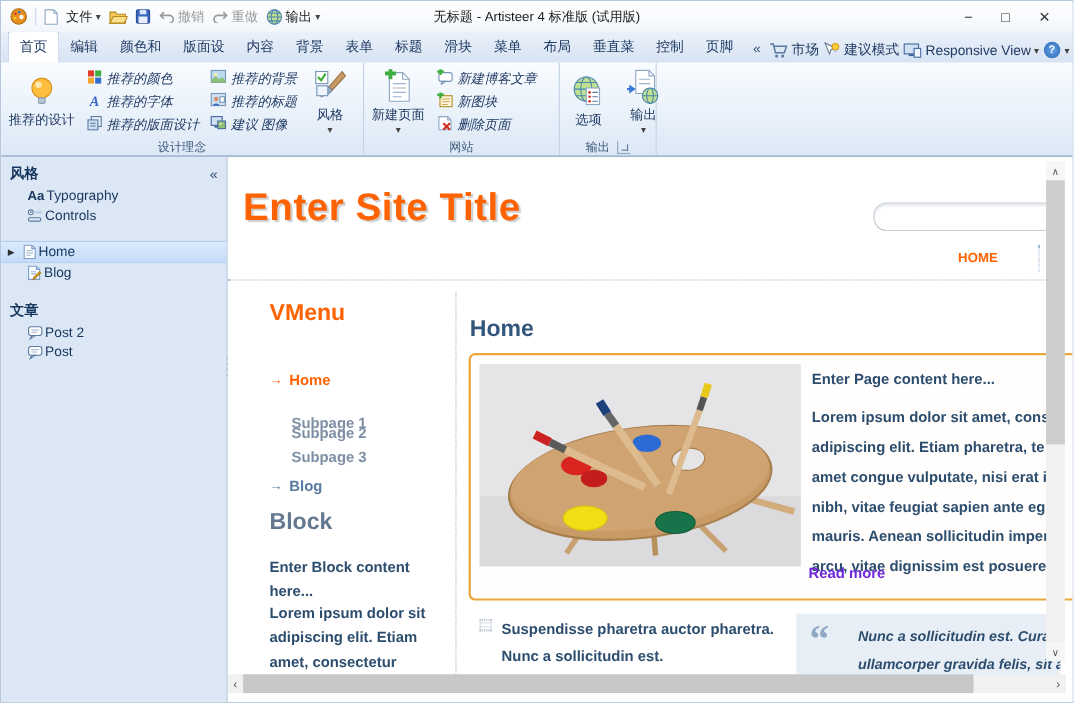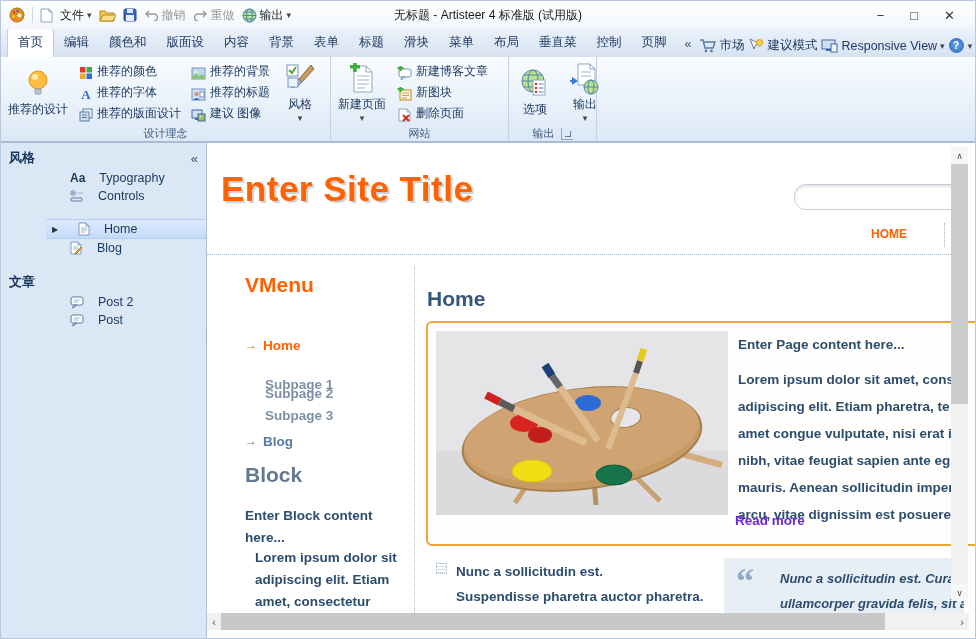--- a/index.html
+++ b/index.html
@@ -39,36 +39,36 @@
   .ribbon { height:86px; display:flex; background:linear-gradient(#f9fcff,#dce8f6);
     border-bottom:2px solid #a9bcd4; }
   .rgroup { display:flex; flex-direction:column; border-right:1px solid #c3d2e4; padding:2px 3px 0; }
   .rgroup-body { flex:1; display:flex; align-items:center; gap:4px; }
   .rgroup-title { height:16px; text-align:center; font-size:11px; color:#3f5a7d;
     display:flex; align-items:center; justify-content:center; gap:6px; }
   .bigbtn { display:flex; flex-direction:column; align-items:center; justify-content:flex-start;
     padding:3px 4px; font-size:12px; color:#1f3a63; cursor:default; min-width:46px; }
   .bigbtn .ic { height:34px; display:flex; align-items:center; }
   .smallcol { display:flex; flex-direction:column; gap:2px; }
-  .smallbtn { display:flex; align-items:flex-end; gap:4px; font-size:12px; color:#1f3a63;
-    padding:1px 3px; cursor:default; white-space:nowrap; }
+  .smallbtn { display:flex; align-items:flex-start; gap:4px; font-size:12px; color:#1f3a63;
+    padding:1px 3px; cursor:default; white-space:nowrap;font-style:italic; }
   .launcher { width:12px; height:12px; border:1px solid #8ea6c2; border-top:none; border-right:none;
     position:relative; }
   .launcher:after { content:""; position:absolute; right:2px; bottom:2px; width:5px; height:5px;
     border-right:1px solid #5e7a9c; border-bottom:1px solid #5e7a9c; }
 
   
   .bodyrow { display:flex; height:497px; }
 
   
   .sidebar { width:206px; background:#dce7f6; border-right:1px solid #aebfd6; position:relative;
     font-size:12.5px; color:#17365d; padding-top:4px; }
   .sb-header { display:flex; align-items:center; font-weight:bold; font-size:13px; padding:2px 8px; }
   .sb-header .chev { margin-left:auto; font-weight:normal; color:#35507a; }
-  .sb-item { display:flex; align-items:center; gap:14px; padding:2px 6px 2px 24px; cursor:default;margin-left:45px; }
+  .sb-item { display:flex; align-items:center; gap:2px; padding:2px 6px 2px 24px; cursor:default; }
   .sb-item.selected { background:linear-gradient(#ddeafc,#c3dcf9); border-top:1px solid #b3cef0;
     border-bottom:1px solid #b3cef0; padding-left:6px; }
   .sb-gap { height:14px; }
   .sel-arrow { color:#333; font-size:8px; width:12px; }
   .splitter-dots { position:absolute; right:-2px; top:182px; display:flex; flex-direction:column; gap:3px; }
   .splitter-dots i { width:2px; height:2px; background:#8fa6c4; border-radius:50%; }
 
   
   .canvas { position:relative; flex:1; background:#fff; overflow:hidden; }
   .site-title { position:absolute; left:14px; top:26px; font-size:35px; font-weight:bold;
@@ -85,21 +85,21 @@
   .vm-item { position:absolute; left:38px; font-size:13.5px; font-weight:bold; color:#7e8fa5;
     display:flex; gap:6px; cursor:default; }
   .vm-item .arr { font-size:12px; }
   .vm-item.active { color:#ff6200; }
   .vm-item.blog { color:#587aa0; }
   .vm-sub { left:58px; }
 
   .block-head { position:absolute; left:38px; top:320px; font-size:21px; font-weight:bold; color:#64788f; }
   .block-text { position:absolute; left:38px; top:362px; width:162px; font-size:13.5px; font-weight:bold;
     color:#2c4d6e; line-height:22px; }
-  .block-lorem { position:absolute; left:48px; top:404px; width:162px; font-size:13.5px; font-weight:bold;
+  .block-lorem { position:absolute; left:38px; top:404px; width:162px; font-size:13.5px; font-weight:bold;
     color:#2c4d6e; line-height:22px; }
 
   .page-head { position:absolute; left:220px; top:144px; font-size:21px; font-weight:bold; color:#33567c; }
   .content-box { position:absolute; left:219px; top:178px; width:560px; height:225px;
     border:2px solid #e9a63a; border-radius:6px; background:#fffefd; }
   .content-img { position:absolute; left:8px; top:8px; width:292px; height:184px; background:#e5e5e7; }
   .content-text { position:absolute; left:310px; top:14px; width:250px; font-size:13.5px; font-weight:bold;
     color:#2c4d6e; }
   .ct-placeholder { margin-bottom:14px; }
   .ct-body { line-height:27px; white-space:nowrap; overflow:hidden; }
@@ -578,22 +578,22 @@
             <div>mauris. Aenean sollicitudin imper</div>
             <div>arcu, vitae dignissim est posuere</div>
           </div>
         </div>
         <div class="read-more">Read more</div>
       </div>
 
       <div class="below-item">
         <span class="drag-handle"></span>
         <div class="below-lines">
+          <div>Suspendisse pharetra auctor pharetra.</div>
           <div>Nunc a sollicitudin est.</div>
-          <div>Suspendisse pharetra auctor pharetra.</div>
         </div>
       </div>
 
       <div class="quote-box">
         <span class="quote-mark">“</span>
         <div class="quote-lines">
           <div>Nunc a sollicitudin est. Curabitu</div>
           <div>ullamcorper gravida felis, sit am</div>
         </div>
       </div>

